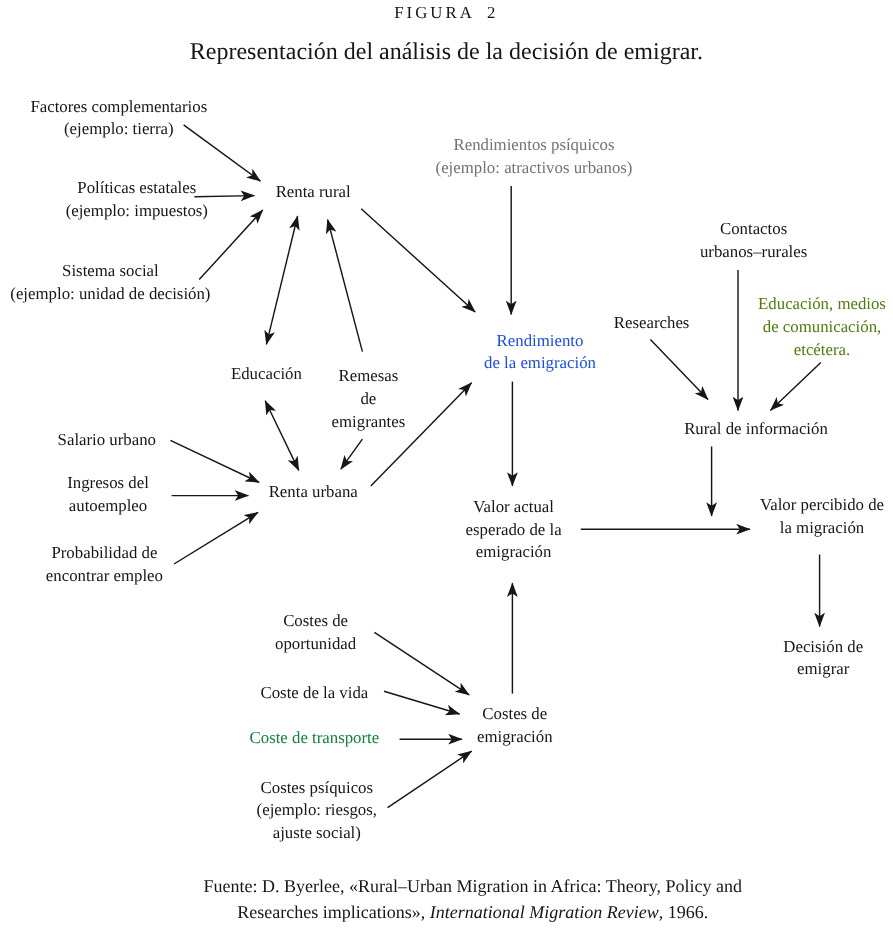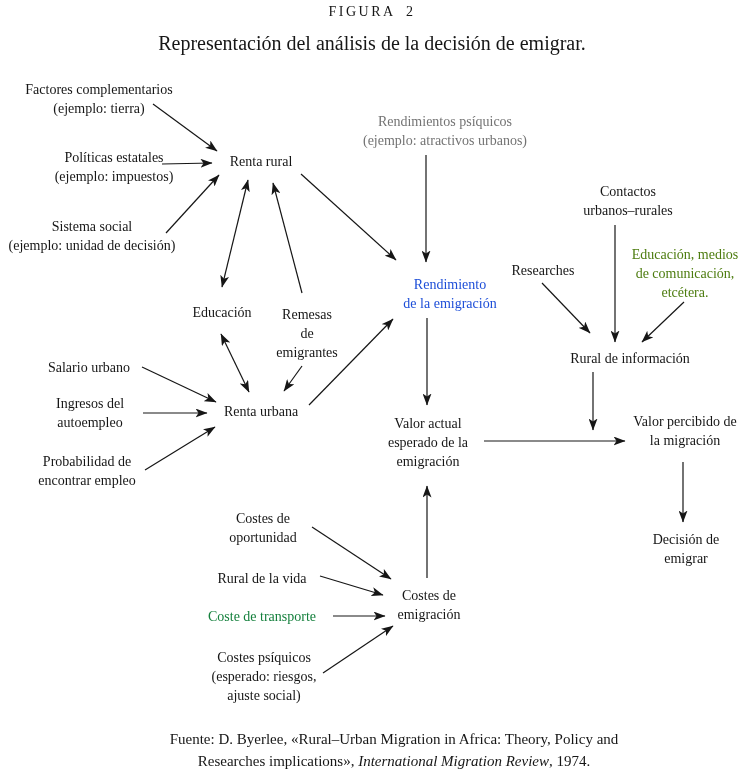--- a/index.html
+++ b/index.html
@@ -135,27 +135,27 @@
 encontrar empleo</div>
       <div class="node" style="left: 428px; top: 442px; color: rgb(22, 22, 22);">Valor actual
 esperado de la
 emigración</div>
       <div class="node" style="left: 685px; top: 431px; color: rgb(22, 22, 22);">Valor percibido de
 la migración</div>
       <div class="node" style="left: 686px; top: 549px; color: rgb(22, 22, 22);">Decisión de
 emigrar</div>
       <div class="node" style="left: 263px; top: 528px; color: rgb(22, 22, 22);">Costes de
 oportunidad</div>
-      <div class="node" style="left: 262px; top: 578px; color: rgb(22, 22, 22);">Rural de la vida</div>
+      <div class="node" style="left: 262px; top: 578px; color: rgb(22, 22, 22);">Coste de la vida</div>
       <div class="node" style="left: 262px; top: 616px; color: #15803d;">Coste de transporte</div>
       <div class="node" style="left: 264px; top: 676px; color: rgb(22, 22, 22);">Costes psíquicos
-(esperado: riesgos,
+(ejemplo: riesgos,
 ajuste social)</div>
       <div class="node" style="left: 429px; top: 605px; color: rgb(22, 22, 22);">Costes de
 emigración</div>
     </div>
 
   <div class="footer">
     <div>Fuente: D. Byerlee, «Rural–Urban Migration in Africa: Theory, Policy and</div>
-    <div><span>Researches implications», </span><em>International Migration Review</em><span>, 1974.</span></div>
+    <div><span>Researches implications», </span><em>International Migration Review</em><span>, 1966.</span></div>
   </div>
 
 </div>
 
 </body></html>

